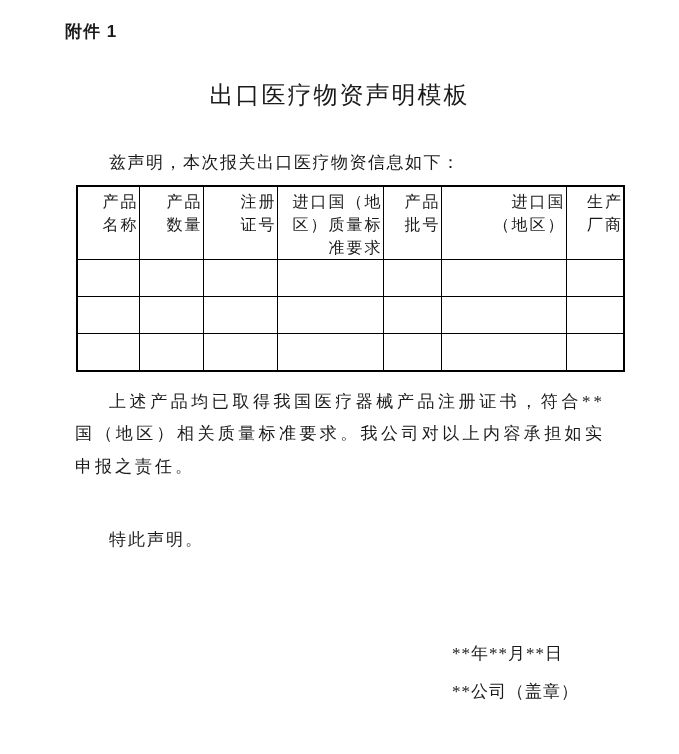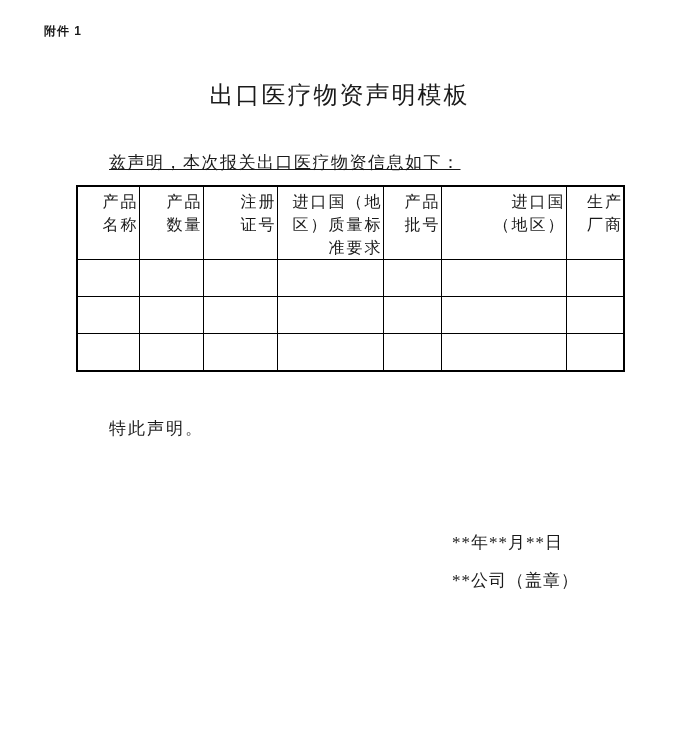--- a/index.html
+++ b/index.html
@@ -11,43 +11,42 @@
     color: #1a1a1a;
     overflow: hidden;
   }
   .page {
     position: relative;
     width: 679px;
     height: 754px;
     background: #ffffff;
   }
   .attachment-label {
-    margin: 20px 0 0 44px;
+    margin: 20px 0 0 65px;
     font-family: "Liberation Sans", "DejaVu Sans", sans-serif;
     font-weight: bold;
-    font-size: 12px;
+    font-size: 17px;
     letter-spacing: 1px;
     line-height: 23px;
   }
   .doc-title {
     margin-top: 36px;
     text-align: center;
     font-family: "Liberation Sans", "DejaVu Sans", sans-serif;
     font-weight: normal;
     font-size: 24px;
     letter-spacing: 2px;
     line-height: 32px;
   }
   .intro-line {
     margin: 40px 75px 0 75px;
     text-indent: 2em;
     font-size: 17px;
     letter-spacing: 1.5px;
     line-height: 23px;
-    text-decoration: underline;
   }
   table.declaration-table {
     margin: 11px 0 0 76px;
     border-collapse: collapse;
     table-layout: fixed;
     width: 547px;
     border: 2px solid #000000;
   }
   table.declaration-table td {
     border: 1px solid #000000;
@@ -151,20 +150,21 @@
         <td></td>
         <td></td>
         <td></td>
         <td></td>
         <td></td>
         <td></td>
       </tr>
     </tbody>
   </table>
 
+  <p class="body-paragraph">上述产品均已取得我国医疗器械产品注册证书，符合**国（地区）相关质量标准要求。我公司对以上内容承担如实申报之责任。</p>
 
   <p class="closing-line">特此声明。</p>
 
   <div class="signature-block">
     <div>**年**月**日</div>
     <div>**公司（盖章）</div>
   </div>
 
 </div>
 

